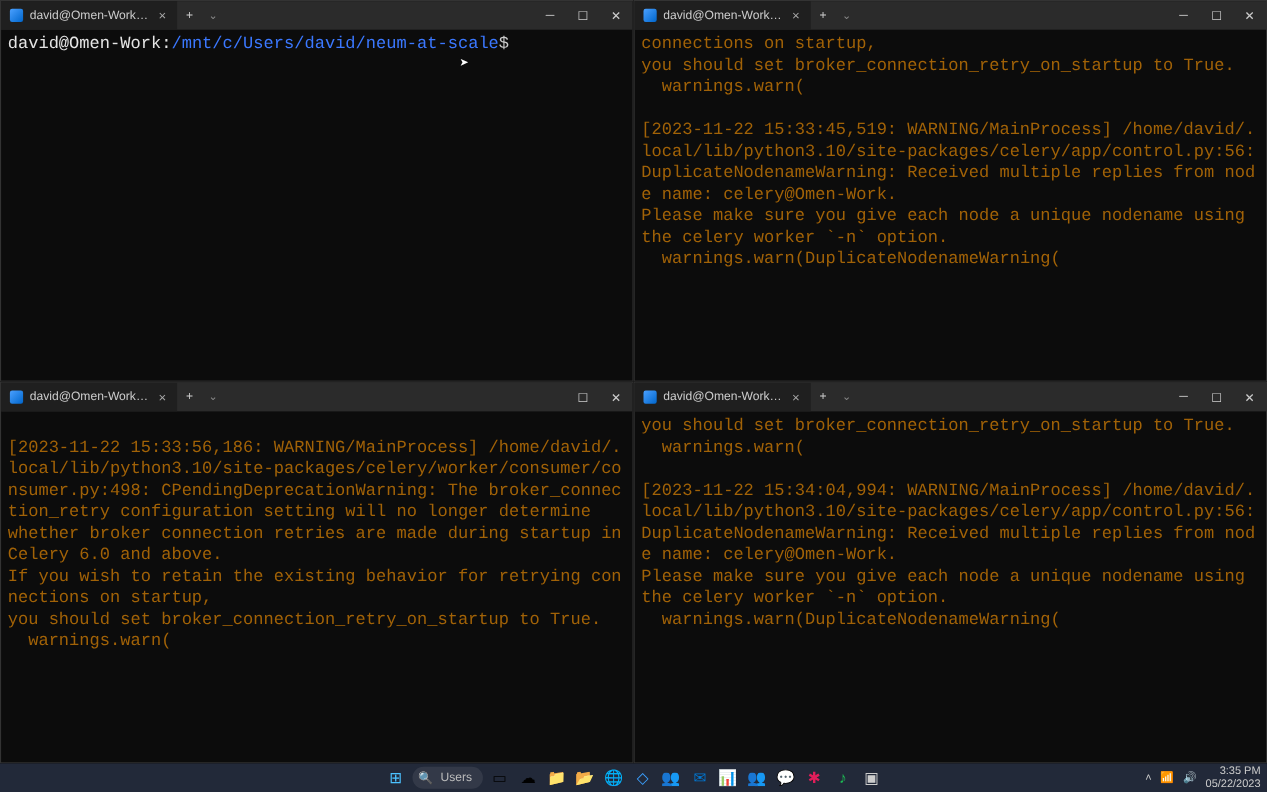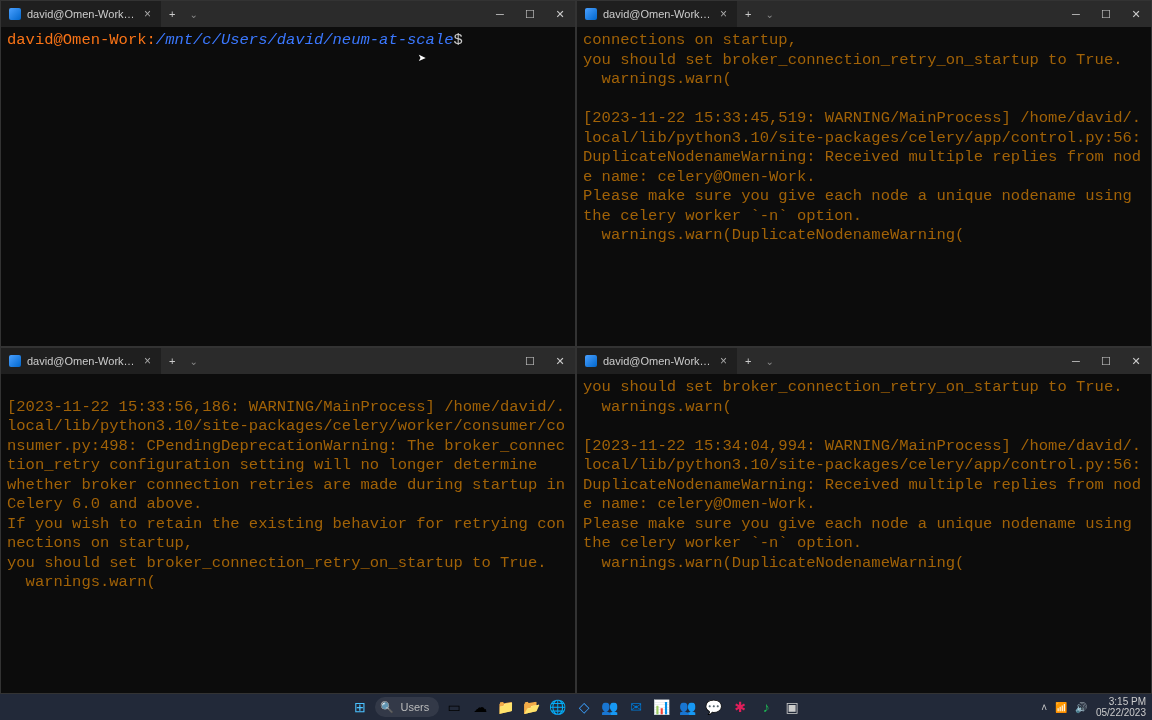--- a/index.html
+++ b/index.html
@@ -94,22 +94,22 @@
 .terminal {
   flex: 1;
   padding: 4px 6px;
   line-height: 19.5px;
   font-size: 15.5px;
   color: #cccccc;
   white-space: pre-wrap;
   word-break: break-all;
   overflow: hidden;
 }
-.prompt-user { color: #f97316; }
-.prompt-path { color: #3b78ff; font-style: italic; }
+.prompt-user { color: #e5e5e5; }
+.prompt-path { color: #3b78ff; }
 .prompt-dollar { color: #cccccc; }
 .log { color: #a16207; }
 .cursor-arrow {
   position: absolute;
   left: 418px;
   top: 50px;
   color: #fff;
   font-size: 14px;
   pointer-events: none;
 }
@@ -294,17 +294,17 @@
     <div class="tb-icon" style="color:#5865f2;">💬</div>
     <div class="tb-icon" style="color:#e01e5a;">✱</div>
     <div class="tb-icon" style="color:#1db954;">♪</div>
     <div class="tb-icon" style="color:#ccc;">▣</div>
   </div>
   <div class="tb-right">
     <span>˄</span>
     <span>📶</span>
     <span>🔊</span>
     <div class="tb-clock">
-      <div>3:15 PM</div>
+      <div>3:35 PM</div>
       <div>05/22/2023</div>
     </div>
   </div>
 </div>
 
 </body></html>

